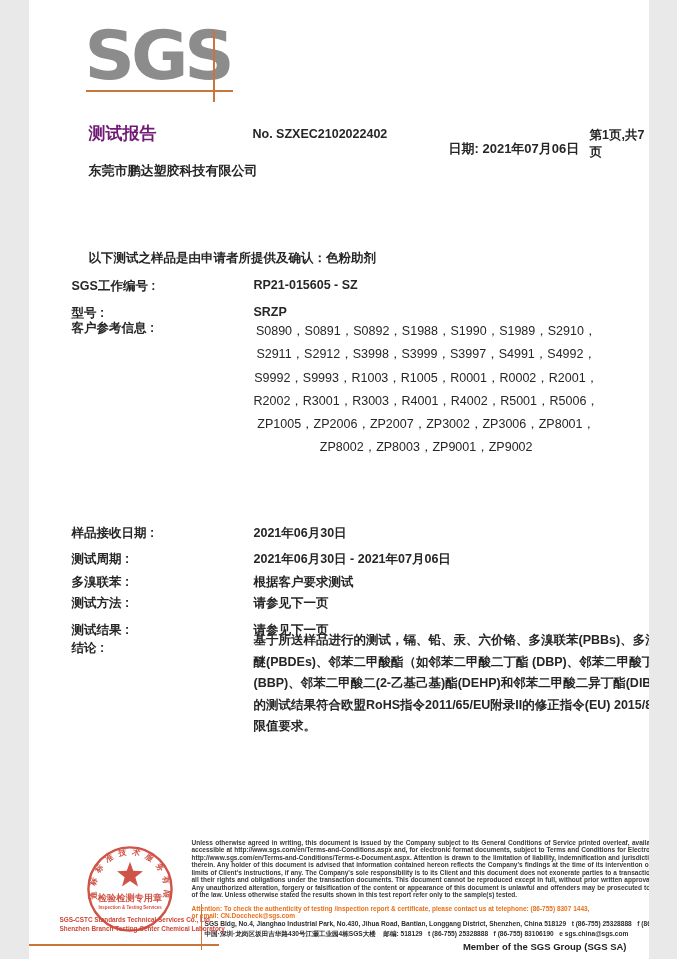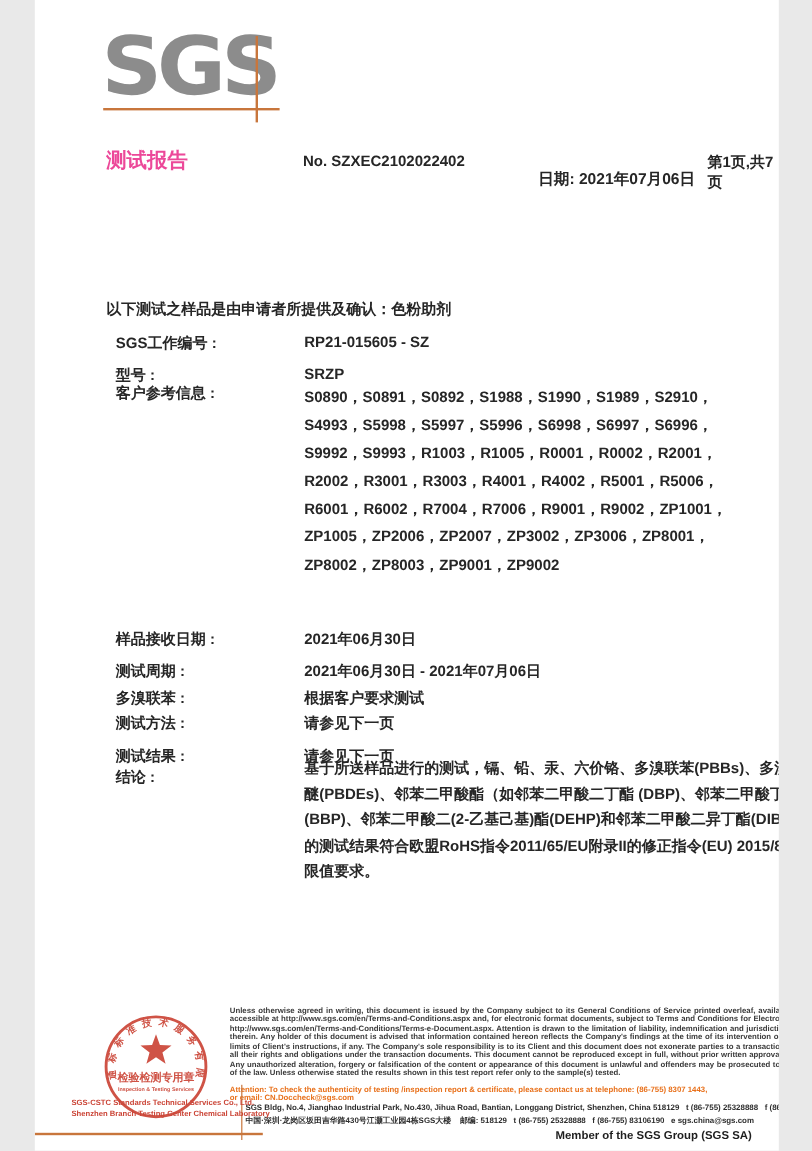--- a/index.html
+++ b/index.html
@@ -11,32 +11,32 @@
   .abs{position:absolute;}
   
   .logo-text{
     top:22px;left:56px;font-size:70px;font-weight:800;letter-spacing:-4px;
     color:#8c8c8c;line-height:1;font-family:"DejaVu Sans","Liberation Sans",sans-serif;
     transform:scaleY(.96);transform-origin:left top;
   }
   .logo-hline{top:90px;left:57px;width:147px;height:2px;background:#c8763c;}
   .logo-vline{top:30px;left:184px;width:2px;height:72px;background:#c8763c;}
   
-  .report-title{top:122px;left:60px;font-size:17px;font-weight:bold;color:#ec4899;}
+  .report-title{top:122px;left:60px;font-size:17px;font-weight:bold;color:#701a75;}
   .report-no{top:127px;left:224px;font-size:12.5px;font-weight:bold;}
   .report-date{top:127px;left:420px;font-size:13px;font-weight:bold;margin-top:13px;}
   .page-info{top:127px;left:561px;font-size:12.5px;font-weight:bold;}
   
   .app-name{top:162px;left:60px;font-size:13px;font-weight:bold;}
   .app-addr{top:189px;left:60px;font-size:13px;font-weight:bold;}
   
   .stmt{top:250px;left:60px;font-size:12.5px;font-weight:bold;}
-  .lbl{left:68px;font-size:12.5px;font-weight:bold;}
+  .lbl{left:43px;font-size:12.5px;font-weight:bold;}
   .val{left:225px;font-size:12.5px;font-weight:bold;}
-  .ref-lines{top:320px;left:225px;font-size:12.5px;font-weight:bold;}
+  .ref-lines{top:320px;left:225px;font-size:12.5px;font-weight:normal;text-align:center;}
   .ref-lines div{height:23.25px;line-height:23.25px;}
   .conclusion{top:630px;left:225px;width:434px;font-size:12.5px;font-weight:bold;line-height:21.5px;}
   
   .disclaimer{
     top:839px;left:163px;width:513px;font-size:6.5px;line-height:7.45px;
     text-align:justify;color:#3a3a3a;font-weight:bold;
   }
   .attention{top:905px;left:163px;width:513px;font-size:6.5px;line-height:7.4px;font-weight:bold;color:#e8701a;}
   .addr-line1{top:920px;left:176px;font-size:6.6px;color:#2e2e2e;font-weight:bold;white-space:pre;}
   .addr-line2{top:930px;left:176px;font-size:6.6px;color:#2e2e2e;font-weight:bold;white-space:pre;}
@@ -55,36 +55,36 @@
 
   <div class="abs logo-text">SGS</div>
   <div class="abs logo-hline"></div>
   <div class="abs logo-vline"></div>
 
   <div class="abs report-title">测试报告</div>
   <div class="abs report-no">No. SZXEC2102022402</div>
   <div class="abs report-date">日期: 2021年07月06日</div>
   <div class="abs page-info">第1页,共7页</div>
 
+  <div class="abs app-name">东莞市鹏达塑胶科技有限公司</div>
 
   <div class="abs stmt">以下测试之样品是由申请者所提供及确认：色粉助剂</div>
 
   <div class="abs lbl" style="top:278px">SGS工作编号 :</div>
   <div class="abs val" style="top:278px">RP21-015605 - SZ</div>
 
   <div class="abs lbl" style="top:305px">型号 :</div>
   <div class="abs val" style="top:305px">SRZP</div>
 
   <div class="abs lbl" style="top:320px">客户参考信息 :</div>
   <div class="abs ref-lines">
     <div>S0890，S0891，S0892，S1988，S1990，S1989，S2910，</div>
-    <div>S4993，S5998，S5997，S5996，S6998，S6997，S6996，</div>
+    <div>S2911，S2912，S3998，S3999，S3997，S4991，S4992，</div>
     <div>S9992，S9993，R1003，R1005，R0001，R0002，R2001，</div>
     <div>R2002，R3001，R3003，R4001，R4002，R5001，R5006，</div>
-    <div>R6001，R6002，R7004，R7006，R9001，R9002，ZP1001，</div>
     <div>ZP1005，ZP2006，ZP2007，ZP3002，ZP3006，ZP8001，</div>
     <div>ZP8002，ZP8003，ZP9001，ZP9002</div>
   </div>
 
   <div class="abs lbl" style="top:525px">样品接收日期 :</div>
   <div class="abs val" style="top:525px">2021年06月30日</div>
 
   <div class="abs lbl" style="top:551px">测试周期 :</div>
   <div class="abs val" style="top:551px">2021年06月30日 - 2021年07月06日</div>
 

